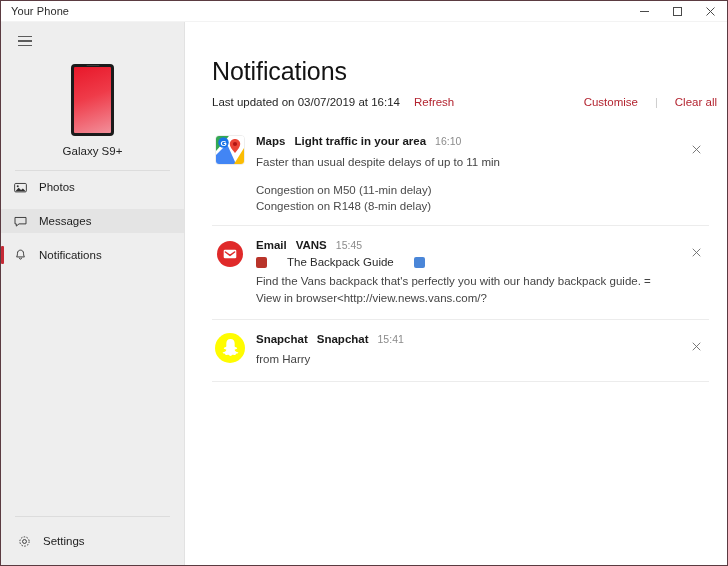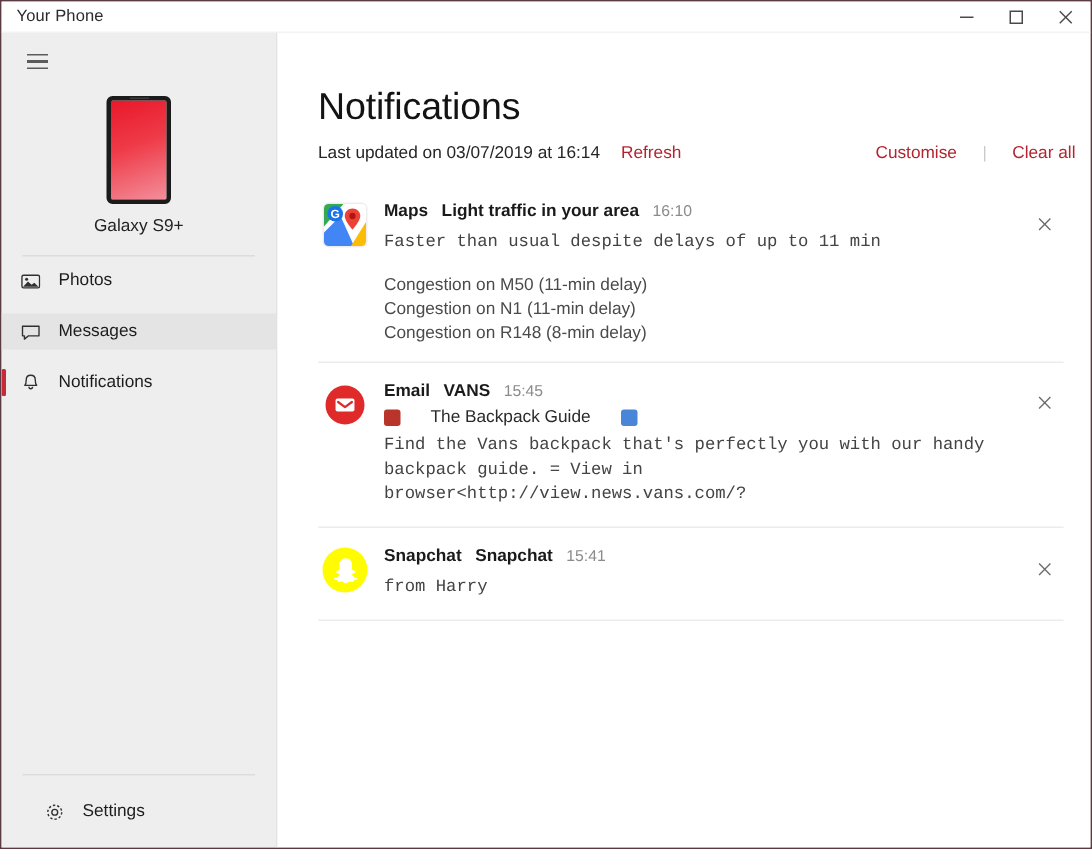--- a/index.html
+++ b/index.html
@@ -151,21 +151,21 @@
   .sidebar-spacer { flex: 1 1 auto; }
   .settings-divider {
     height: 1px;
     background: #dcdcdc;
     margin: 0 14px 0 14px;
   }
   .settings-item {
     height: 32px;
     display: flex;
     align-items: center;
-    padding-left: 28px;
+    padding-left: 16px;
     gap: 11px;
     font-size: 11.5px;
     color: #1d1d1d;
     margin-bottom: 8px;
     margin-top: 8px;
   }
 
   
   .main {
     flex: 1 1 auto;
@@ -278,21 +278,20 @@
   .notif-time {
     font-size: 10.5px;
     color: #8b8b8b;
   }
   .notif-text {
     font-size: 11.5px;
     color: #444444;
     margin-top: 5px;
     line-height: 1.42;
     word-wrap: break-word;
-    font-family: Liberation Mono, monospace;
   }
   .notif-sub {
     font-size: 11.5px;
     color: #2a2a2a;
     margin-top: 4px;
     display: flex;
     align-items: center;
     gap: 20px;
   }
   .emoji-box {
@@ -453,21 +452,20 @@
           </div>
           <div class="notif-body">
             <div class="notif-head">
               <span class="notif-app">Maps</span>
               <span class="notif-title">Light traffic in your area</span>
               <span class="notif-time">16:10</span>
             </div>
             <div class="notif-text">Faster than usual despite delays of up to 11 min</div>
             <div class="notif-details">
               <div class="detail-line">Congestion on M50 (11-min delay)</div>
-              <div class="detail-line">Congestion on N1 (11-min delay)</div>
               <div class="detail-line">Congestion on R148 (8-min delay)</div>
             </div>
           </div>
           <div class="dismiss">
             <svg width="9" height="9" viewBox="0 0 10 10">
                 <line x1="0.8" y1="0.8" x2="9.2" y2="9.2" stroke="currentColor" stroke-width="1"></line>
                 <line x1="9.2" y1="0.8" x2="0.8" y2="9.2" stroke="currentColor" stroke-width="1"></line>
               </svg>
           </div>
         </div>

